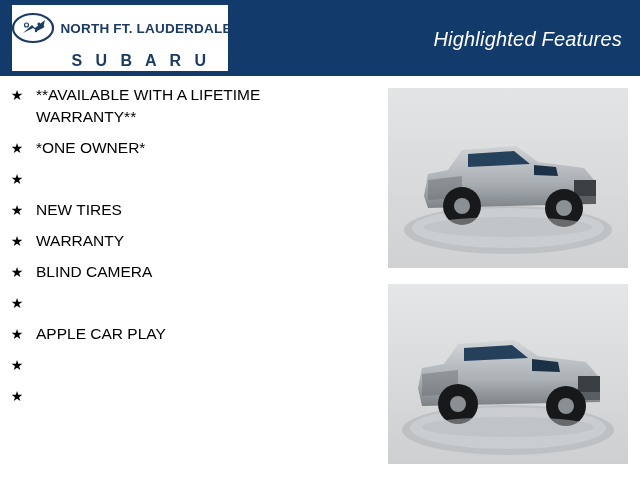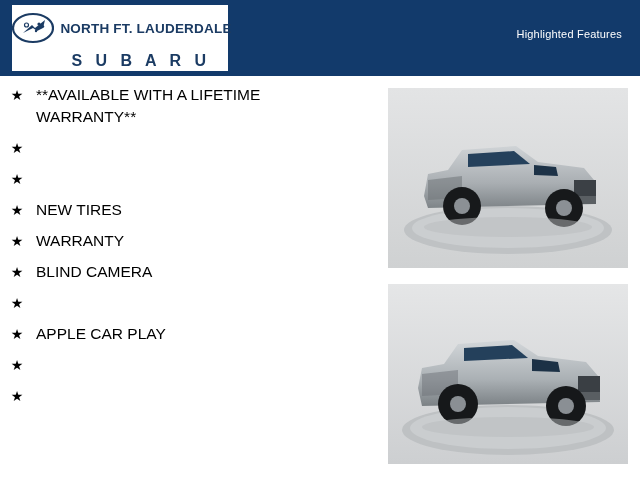--- a/index.html
+++ b/index.html
@@ -72,22 +72,23 @@
     color: #1b3b63;
     letter-spacing: 4.5px;
     margin-top: 3px;
     padding-left: 42px;
   }
   .header-title {
     position: absolute;
     right: 18px;
     top: 28px;
     color: #ffffff;
-    font-size: 11px;
+    font-size: 20px;
     letter-spacing: 0.2px;
+    font-style: italic;
   }
 
   
   .features {
     position: absolute;
     left: 0;
     top: 84px;
     width: 372px;
     padding: 0;
     margin: 0;
@@ -154,20 +155,21 @@
     <div class="header-title">Highlighted Features</div>
   </div>
 
   <ul class="features">
     <li class="feature-item">
       <span class="star-icon">★</span>
       <span class="feature-label">**AVAILABLE WITH A LIFETIME WARRANTY**</span>
     </li>
     <li class="feature-item">
       <span class="star-icon">★</span>
+      <span class="feature-label">*ONE OWNER*</span>
     </li>
     <li class="feature-item">
       <span class="star-icon">★</span>
     </li>
     <li class="feature-item">
       <span class="star-icon">★</span>
       <span class="feature-label">NEW TIRES</span>
     </li>
     <li class="feature-item">
       <span class="star-icon">★</span>

